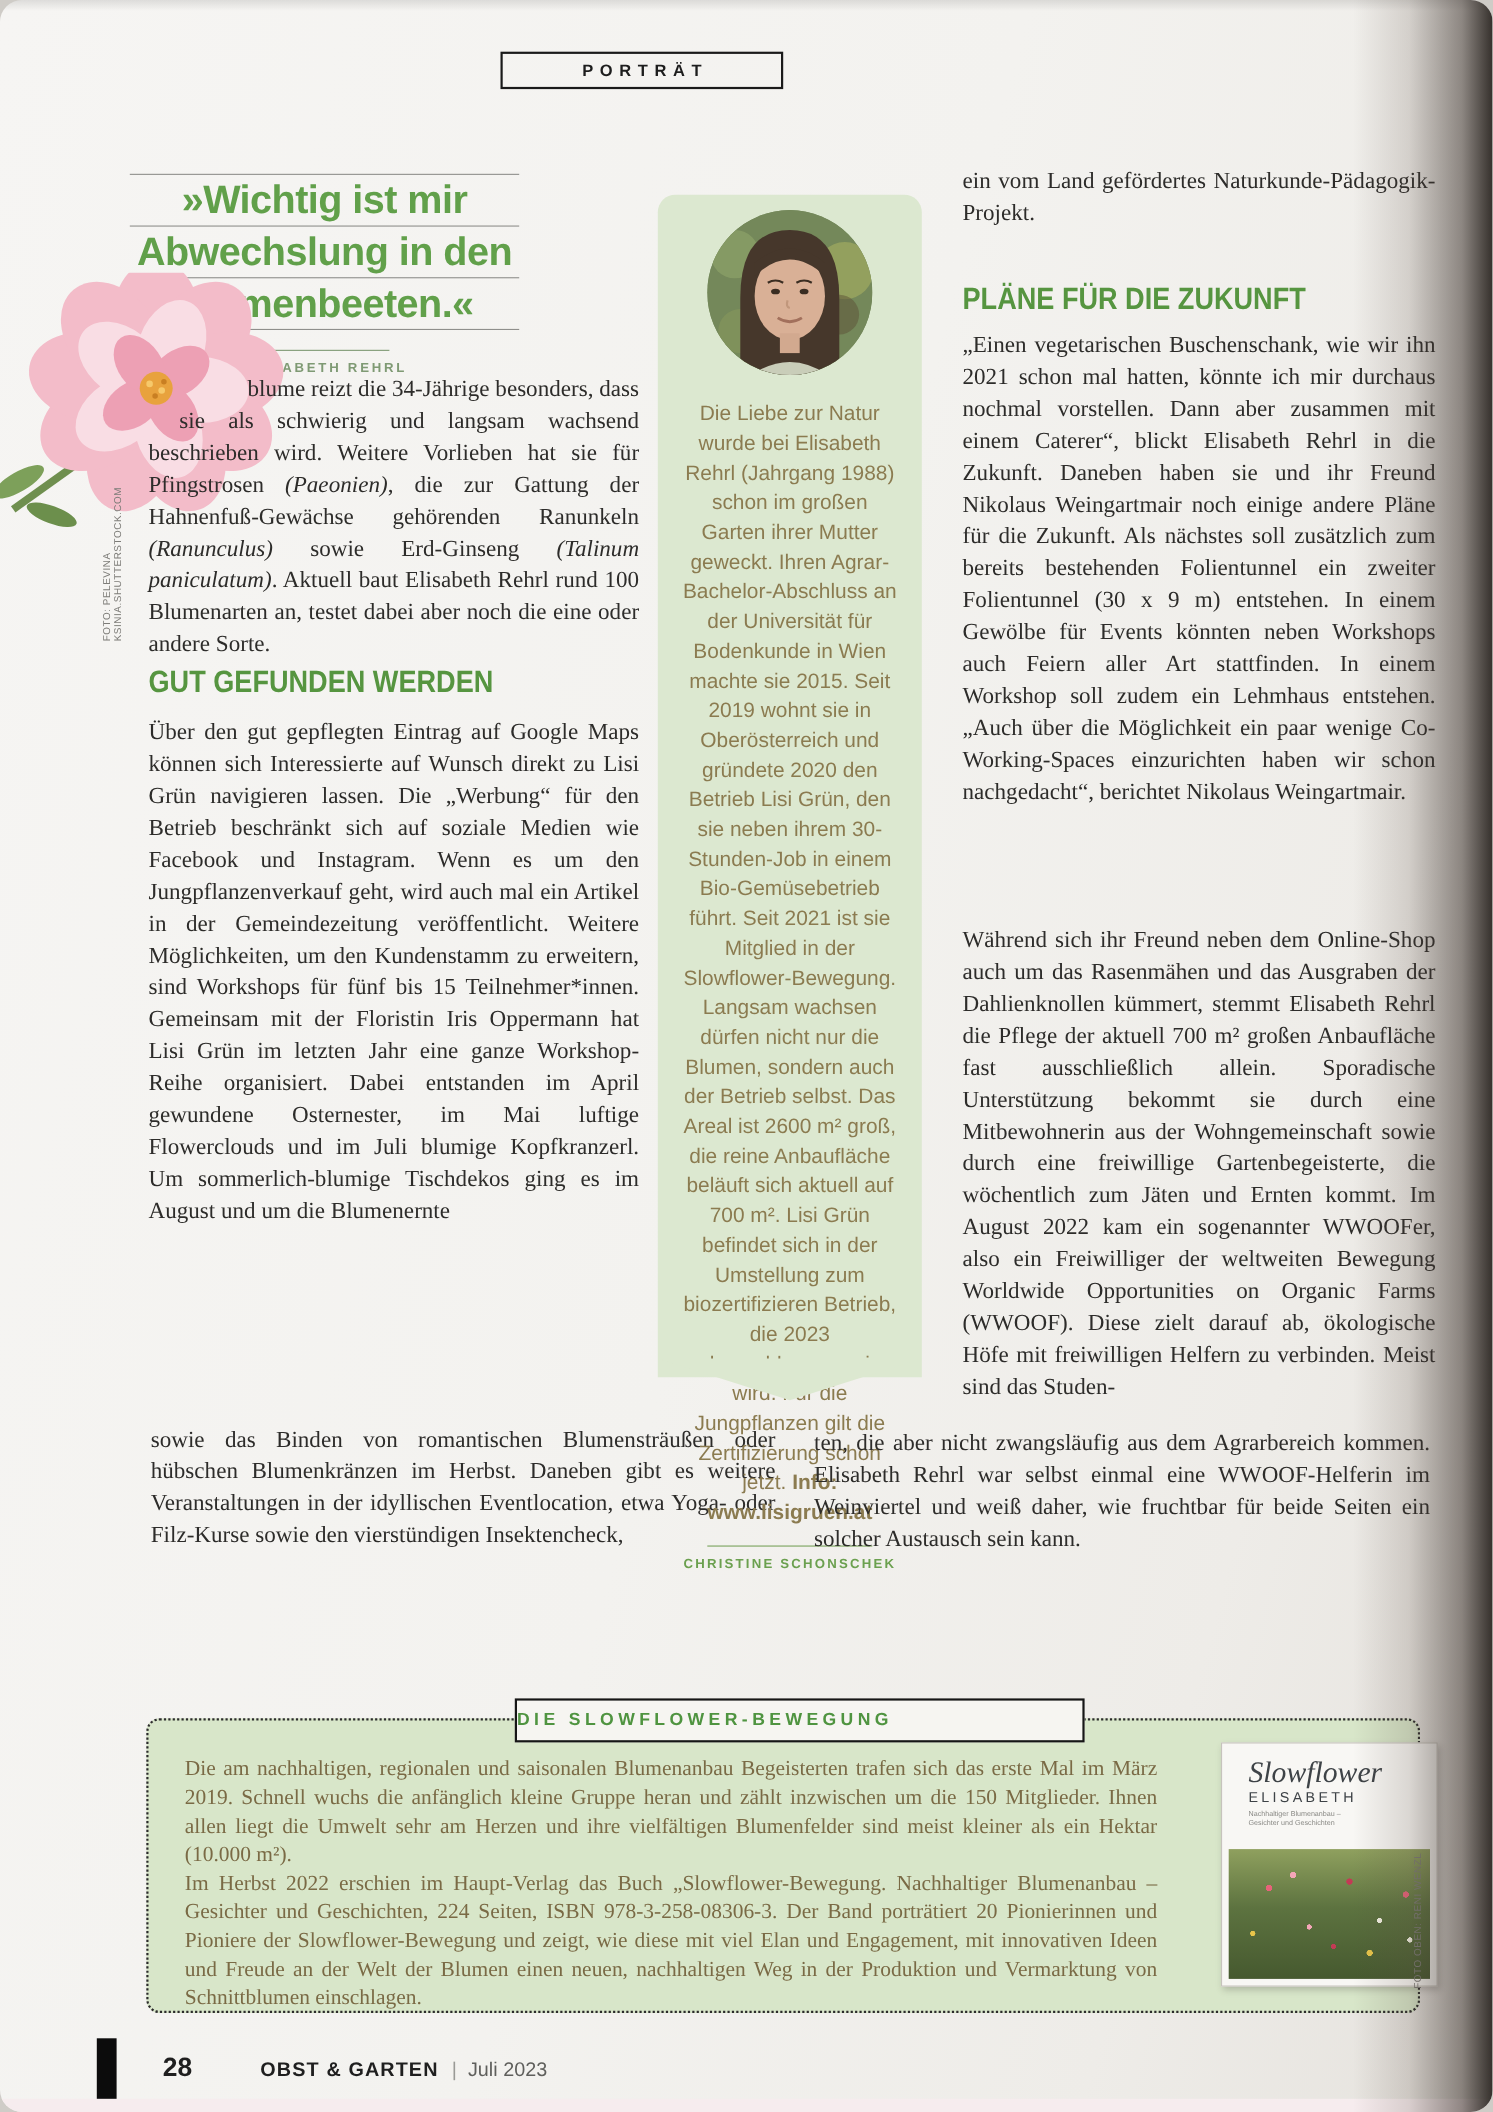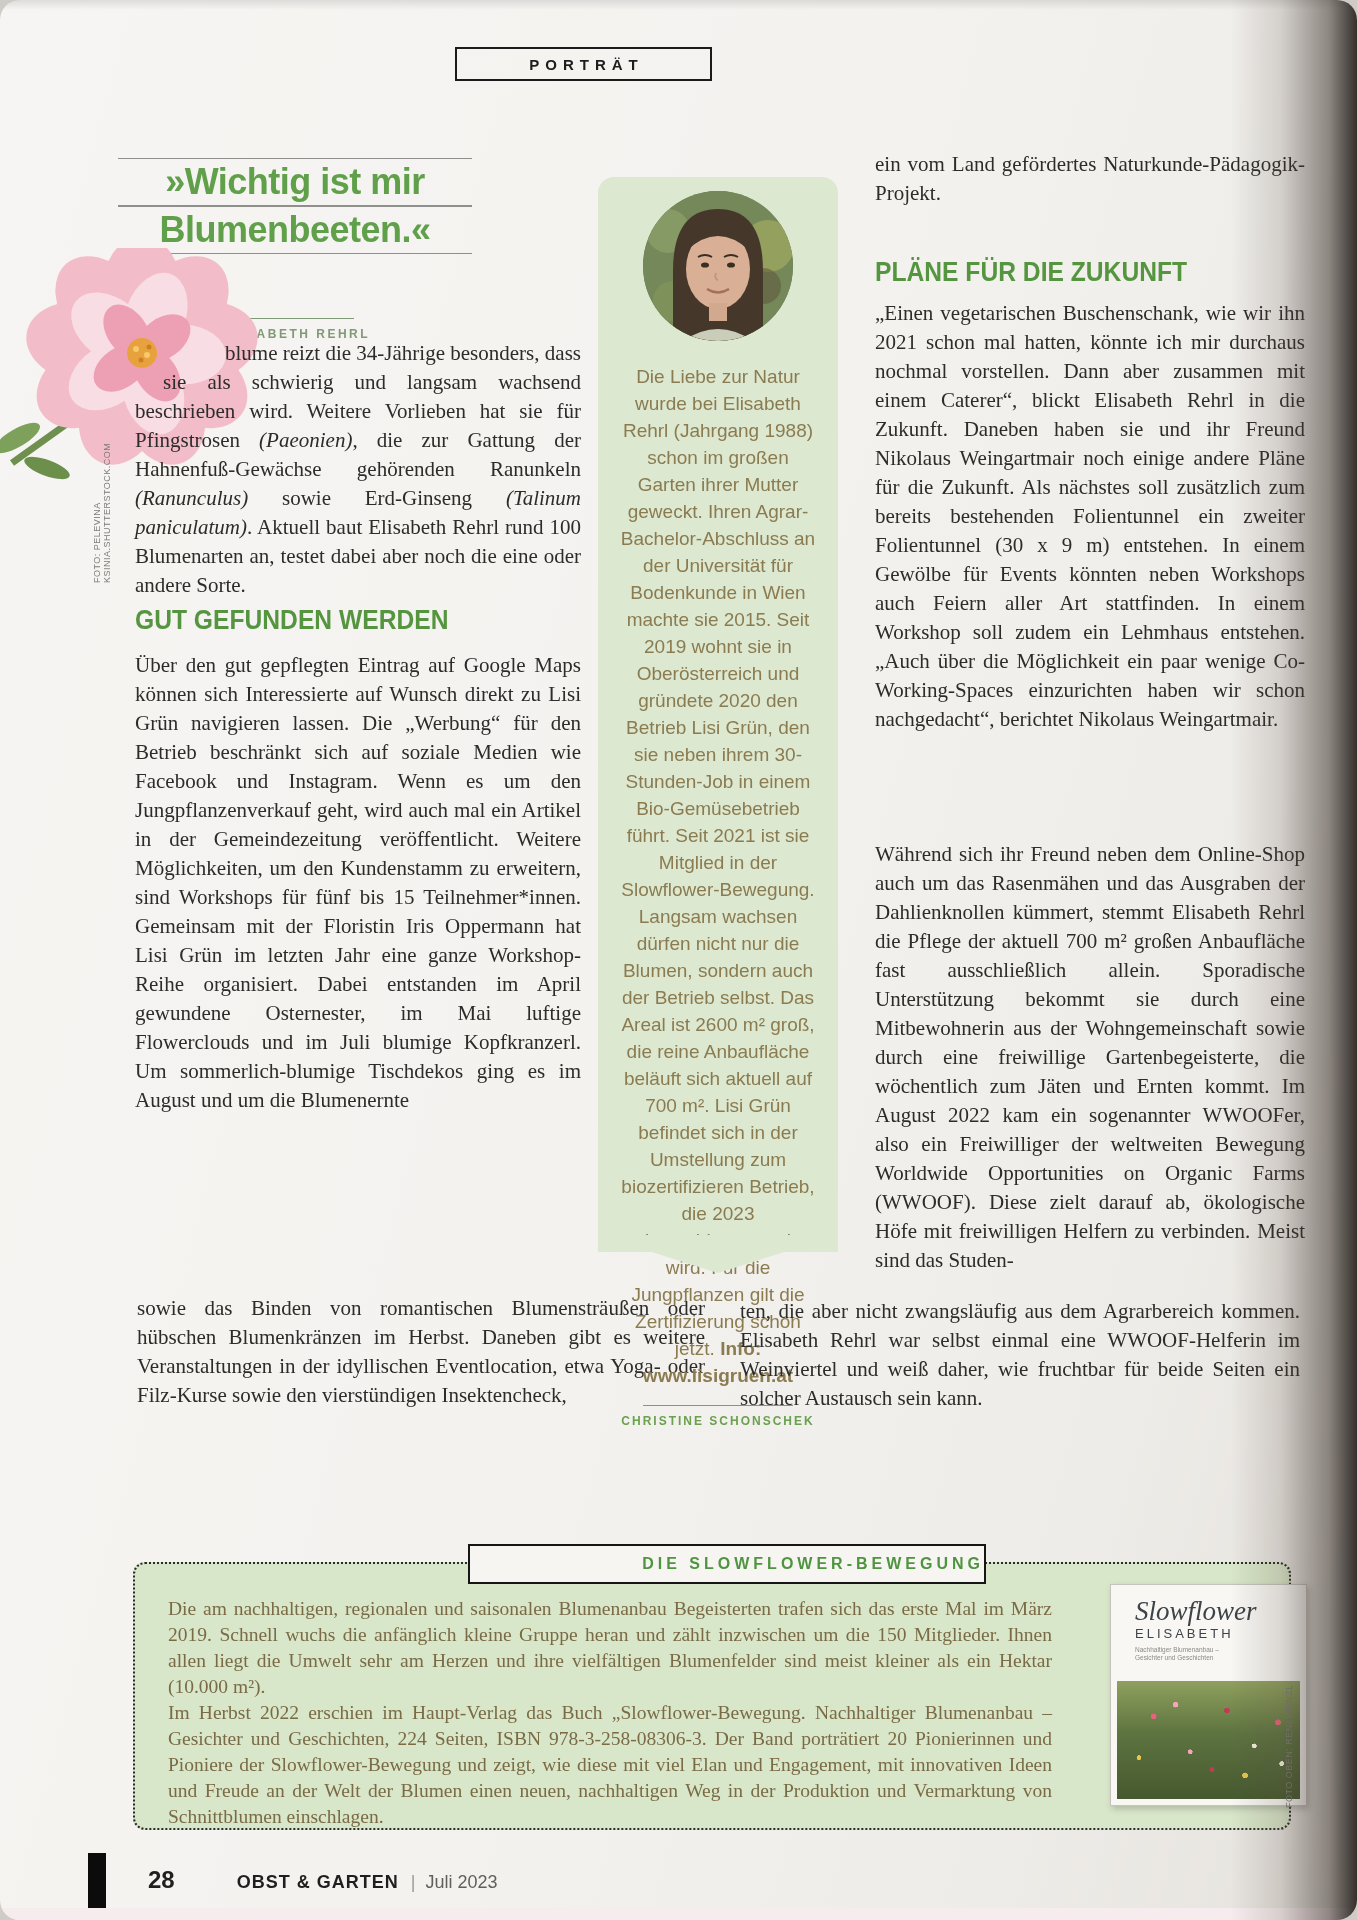--- a/index.html
+++ b/index.html
@@ -49,21 +49,21 @@
   .sidebar-bio{font-family:"Liberation Sans",sans-serif;font-size:19px;line-height:27px;
     color:#8b7b50;text-align:center;padding:22px 18px 0 18px;}
   .sidebar-author-wrap{text-align:center;margin-top:16px;}
   .sidebar-author-rule{width:150px;height:1px;background:#79a25c;margin:0 auto;}
   .sidebar-author{font-family:"Liberation Sans",sans-serif;font-weight:bold;font-size:12px;
     letter-spacing:2px;color:#6ba04f;margin-top:8px;}
   
   .infobox{left:133px;top:1562px;width:1158px;height:268px;background:#d8e6c9;
     border:2px dotted #2b2b2b;border-radius:12px;box-sizing:border-box;}
   .infobox-tab{left:468px;top:1544px;width:518px;height:40px;background:#f6f5f1;
-    border:2px solid #161616;box-sizing:border-box;display:flex;align-items:center;justify-content:flex-end;}
+    border:2px solid #161616;box-sizing:border-box;display:flex;align-items:center;justify-content:flex-start;}
   .infobox-tab span{font-family:"Liberation Sans",sans-serif;font-weight:bold;font-size:16px;
     letter-spacing:4px;color:#4f9440;}
   .infobox-text{left:168px;top:1596px;width:884px;font-size:19.5px;line-height:26px;
     color:#7a6a45;text-align:justify;}
   .infobox-text p{margin:0;}
   
   .book{left:1110px;top:1584px;width:197px;height:222px;background:#f8f7f4;
     border:1px solid #c6c3bc;box-shadow:2px 3px 6px rgba(60,55,50,.25);box-sizing:border-box;padding-left:24px;}
   .book-title{font-family:"Liberation Serif",serif;font-style:italic;font-size:27px;
     color:#3e4347;margin-top:12px;line-height:28px;}
@@ -107,20 +107,21 @@
 <div id="page">
 
   <div class="abs kicker-box">
     <span>PORTRÄT</span>
   </div>
 
   <div class="abs title-block">
     <div class="title-rule"></div>
     <div class="title-line">»Wichtig ist mir</div>
     <div class="title-rule"></div>
+    <div class="title-line">Abwechslung in den</div>
     <div class="title-rule"></div>
     <div class="title-line">Blumenbeeten.«</div>
     <div class="title-rule"></div>
   </div>
   <div class="abs byline-wrap">
     <div class="byline-rule"></div>
     <div class="byline">ELISABETH REHRL</div>
   </div>
 
   <div class="abs" style="left:-8px;top:248px;width:300px;height:235px;">

